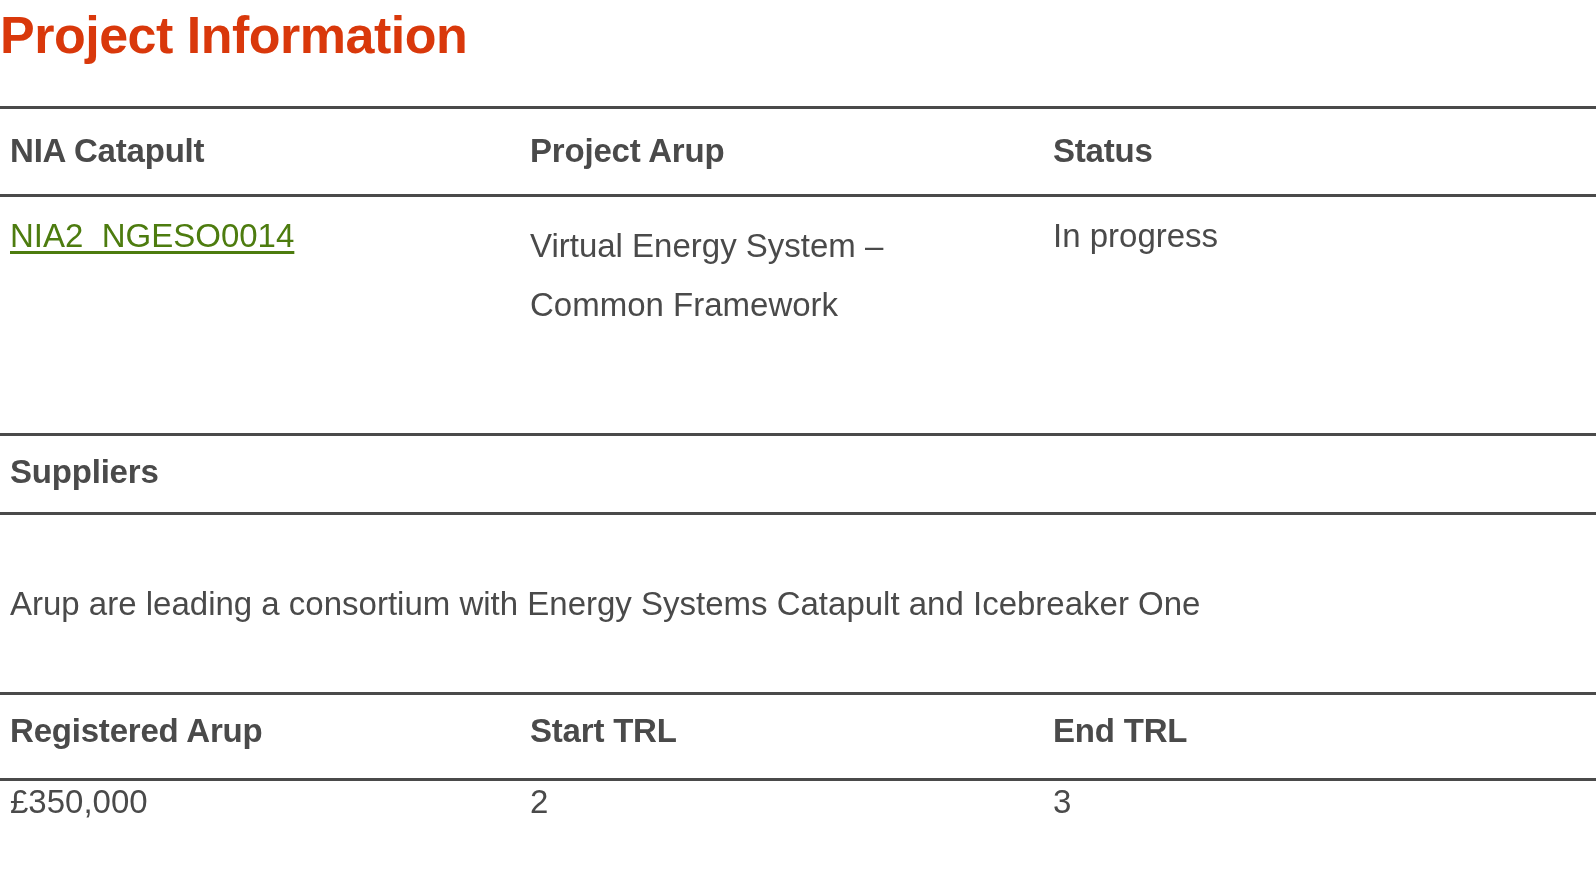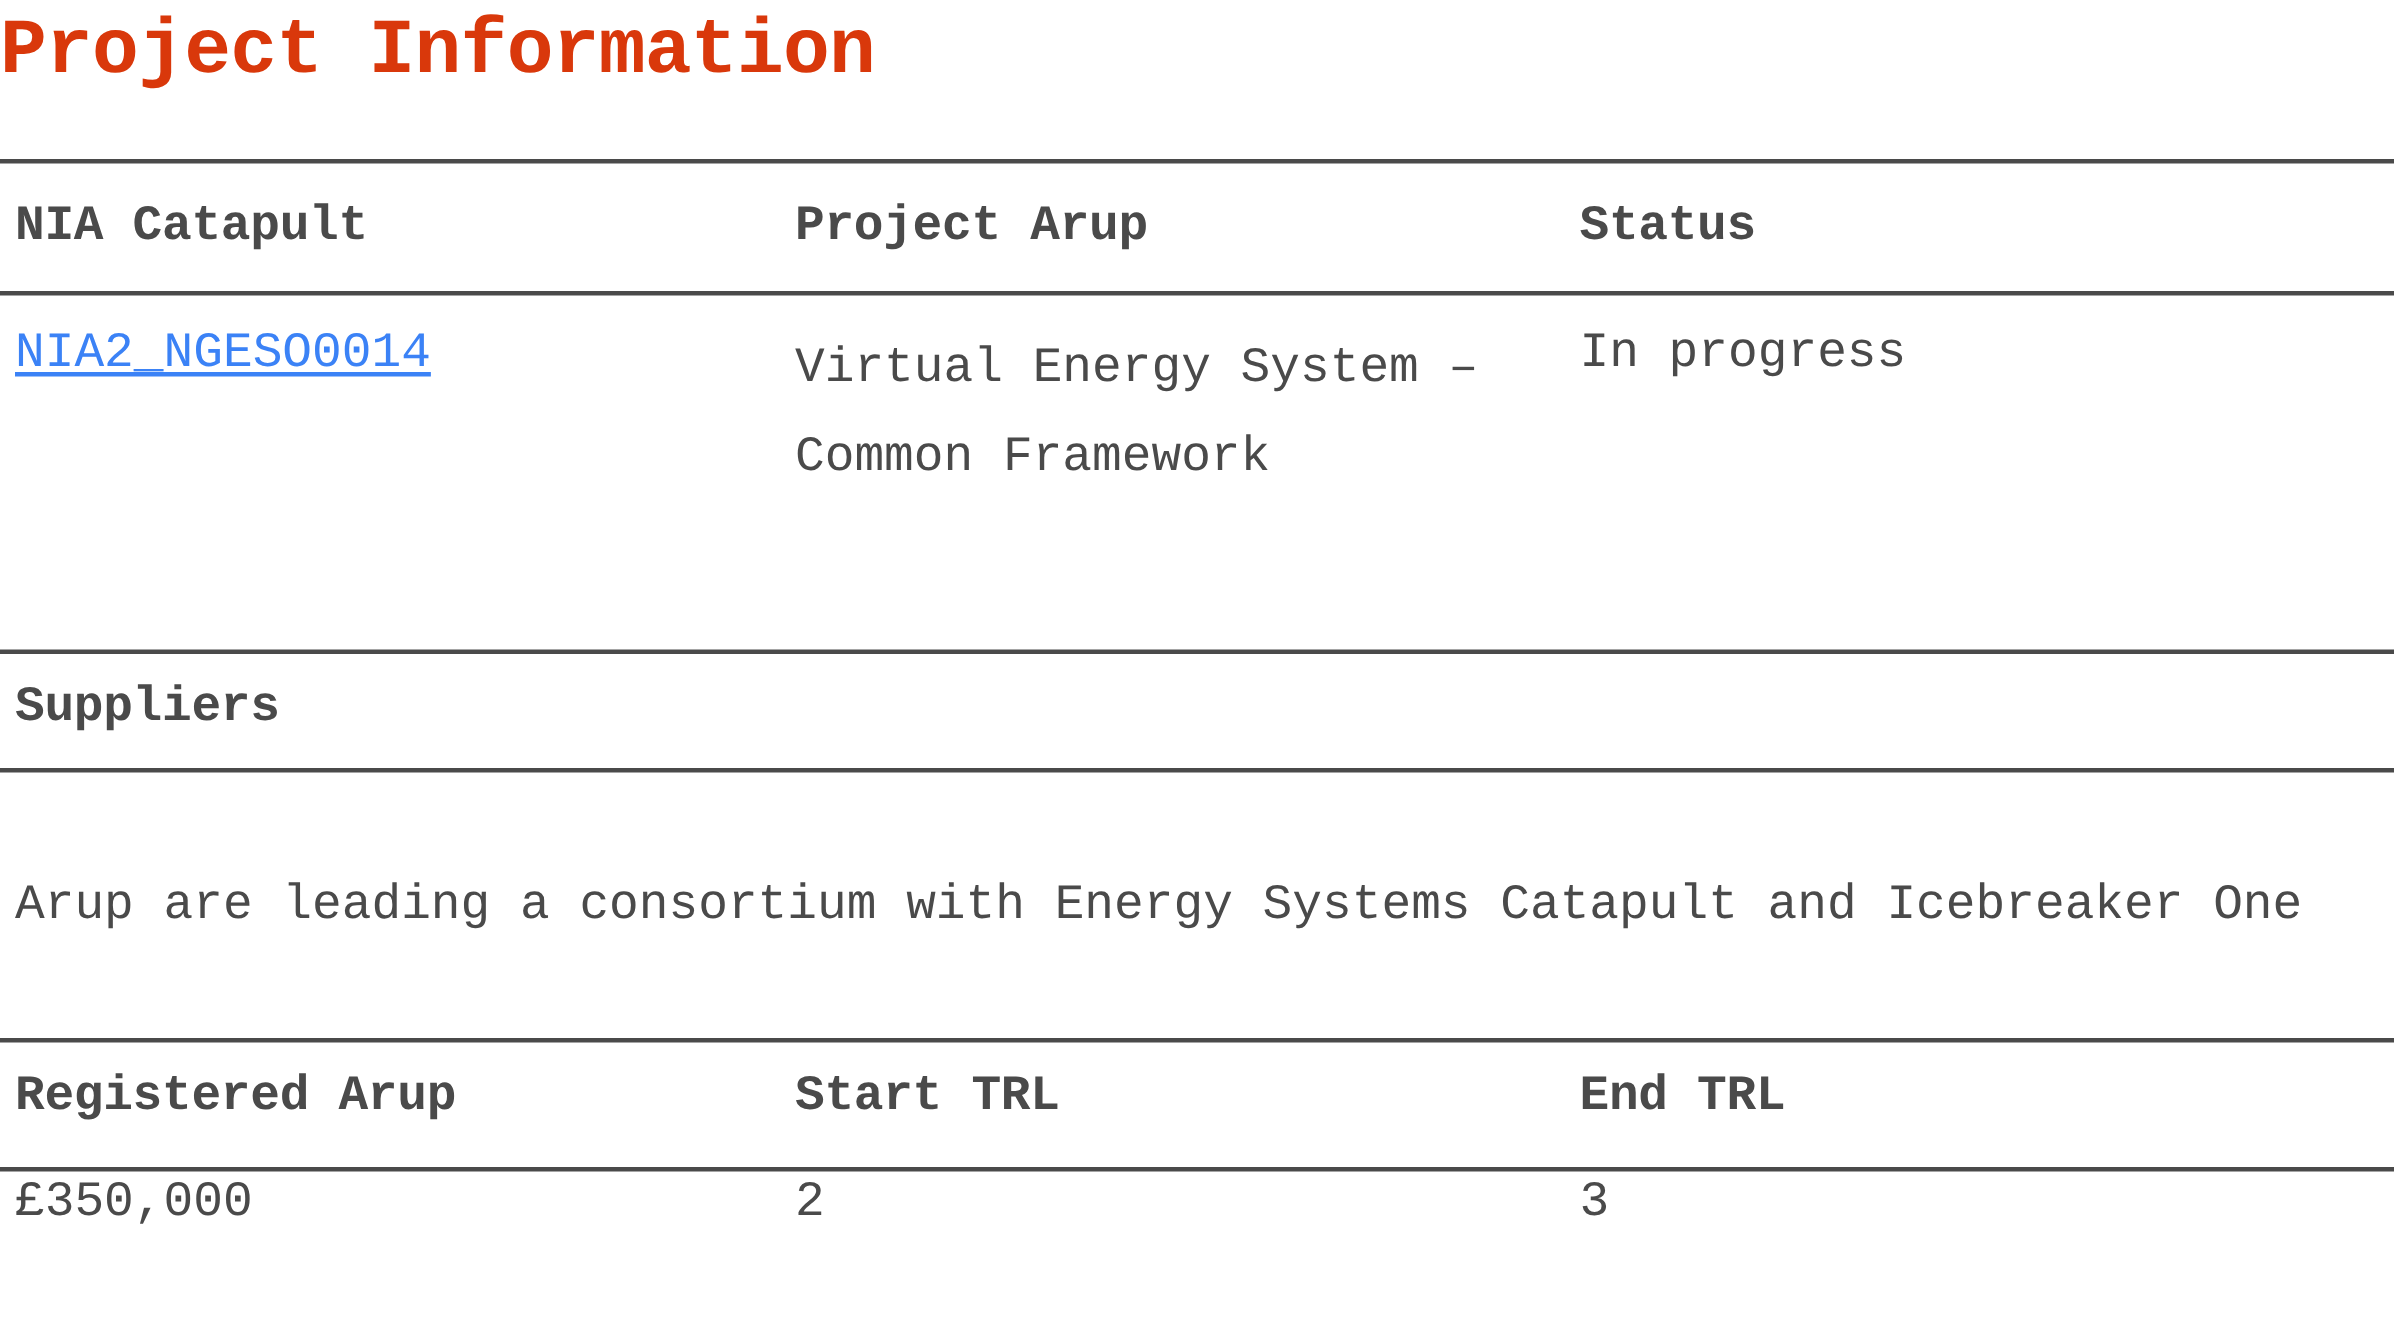--- a/index.html
+++ b/index.html
@@ -13,21 +13,20 @@
     font-family: "Liberation Sans", sans-serif;
     color: #4a4a4a;
     overflow: hidden;
   }
 
   .page {
     position: relative;
     width: 1416px;
     height: 888px;
     box-sizing: border-box;
-    font-family: Liberation Mono, monospace;
   }
 
   
   .page-title {
     position: absolute;
     left: 0px;
     top: 4px;
     font-size: 52px;
     font-weight: bold;
     line-height: 62px;
@@ -84,21 +83,21 @@
     width: 480px;
   }
 
   .supplier-text {
     width: 1560px;
     white-space: nowrap;
     margin-top: 48px;
   }
 
   .nia-link {
-    color: #3b82f6;
+    color: #4d7c0f;
     text-decoration: underline;
     text-decoration-thickness: 3px;
     text-underline-offset: 4px;
     cursor: pointer;
   }
 </style>
 </head>
 <body>
 
 <div class="page">

